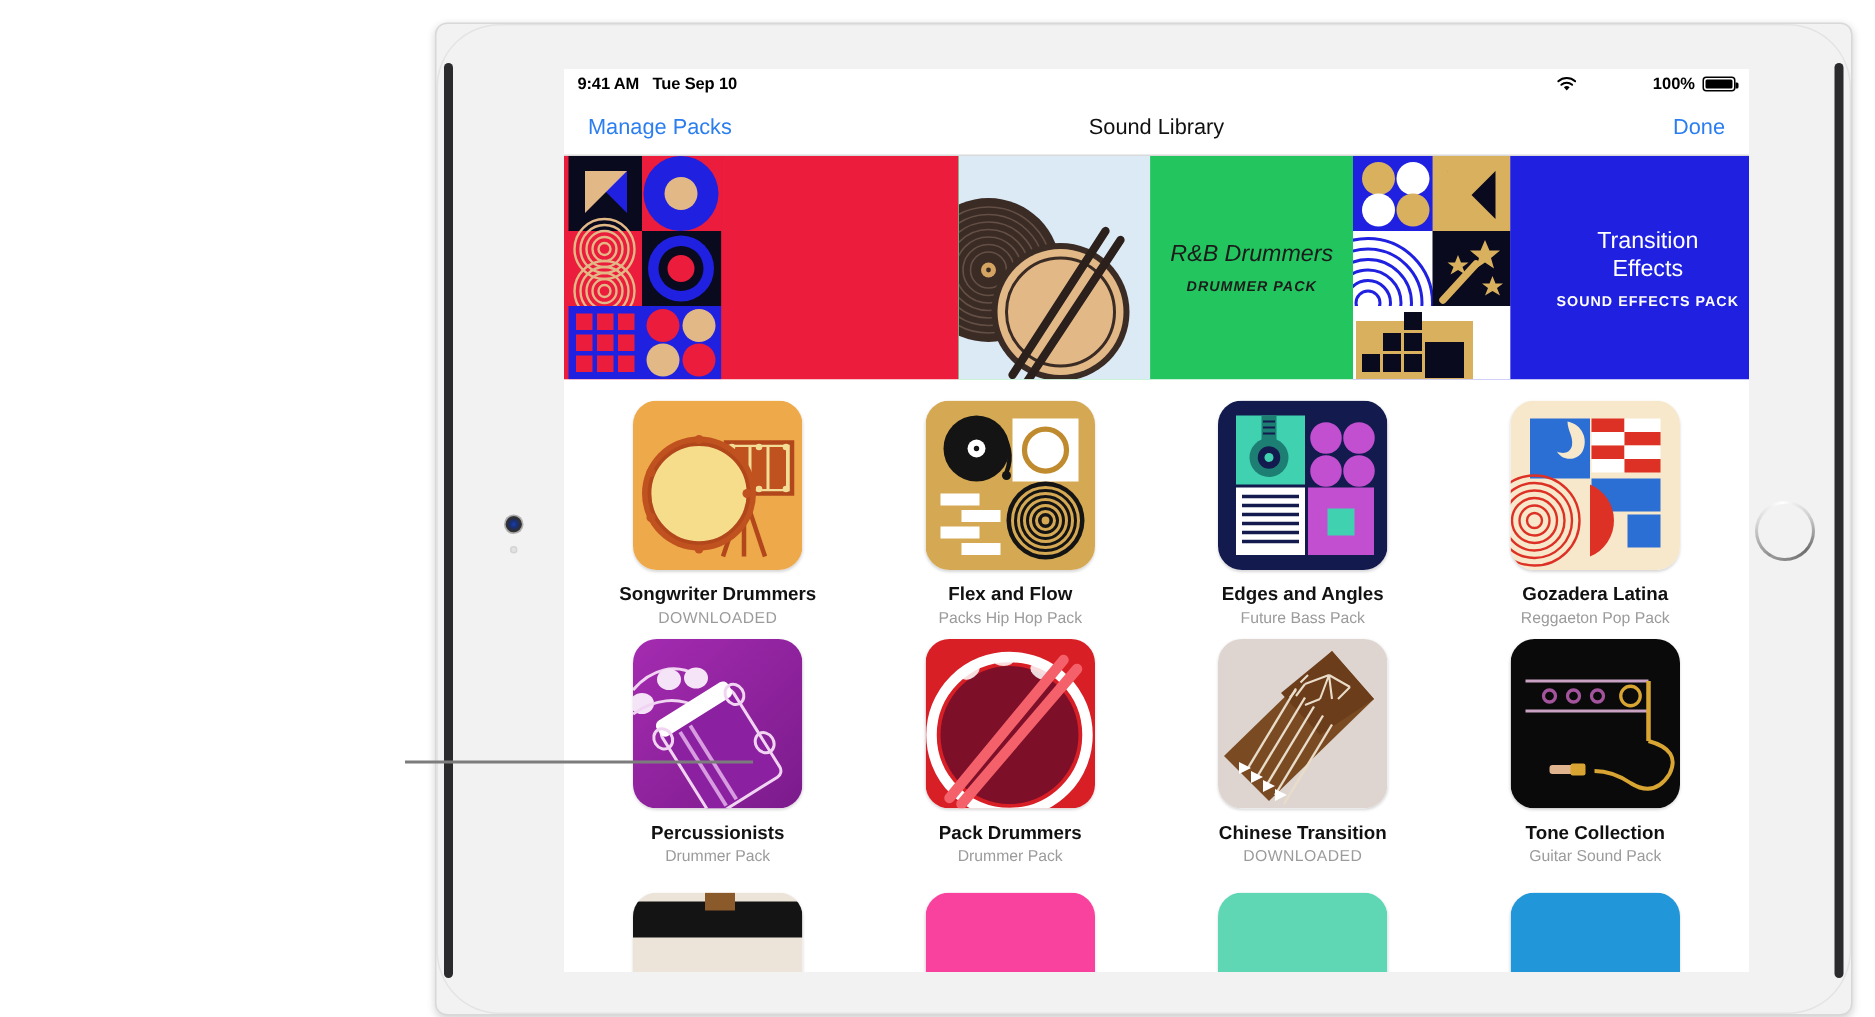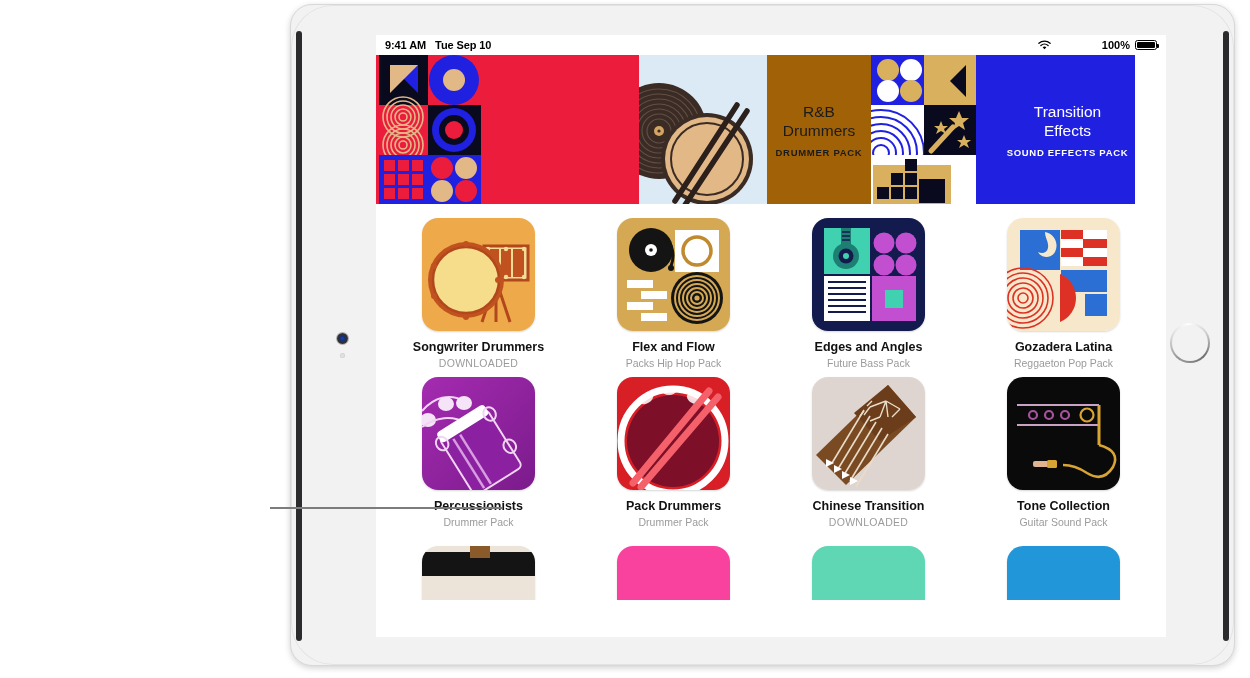--- a/index.html
+++ b/index.html
@@ -6,24 +6,24 @@
   html, body {
     width: 1250px; height: 678px;
     background: #ffffff;
     font-family: "Liberation Sans", sans-serif;
     overflow: hidden;
   }
   #root { position: relative; width: 1250px; height: 678px; background:#fff; }
 
   
   .device {
-    position: absolute; left: 290px; top: 4px;
+    position: absolute; left: 290px; top: 15px;
     width: 945px; height: 662px;
     background: #f2f2f2;
-    border-radius: 22px;
+    border-radius: 8px;
     border: 1px solid #d8d8d8;
     box-shadow: 0 2px 6px rgba(0,0,0,.18);
   }
   .device-inner-edge {
     position:absolute; left:0; top:0; right:0; bottom:0;
     border-radius:42px;
     box-shadow: inset 0 0 0 1px rgba(0,0,0,.06);
     pointer-events:none;
   }
   .bezel-dark-left {
@@ -112,21 +112,21 @@
   .banner-text {
     flex:1 1 auto; display:flex; flex-direction:column;
     align-items:center; justify-content:center; gap:2px;
     padding: 0 6px;
   }
   .banner-title { font-size:15.5px; line-height:19px; text-align:center; }
   .banner-sub { font-size:9.5px; font-weight:bold; letter-spacing:0.7px; text-align:center; margin-top:5px; }
 
   .b1 { background:#ec1c3c; width:263px; }
   .b1 .banner-title, .b1 .banner-sub { color:#fff; }
-  .b2 { background:#a16207; width:232px; }
+  .b2 { background:#22c55e; width:263px;font-style:italic; }
   .b2 .banner-title, .b2 .banner-sub { color:#1b1b1b; }
   .b3 { background:#1f20e0; width:264px;gap:24px; }
   .b3 .banner-title, .b3 .banner-sub { color:#fff; }
 
   
   .content {
     position:relative; width:100%; height:396px;
     background:#ffffff; overflow:hidden;
     padding: 14px 22px 0 22px;
   }
@@ -180,20 +180,29 @@
               <path d="M0.9 3.2a8.4 8.4 0 0 1 11.2 0" stroke="#000" stroke-width="1.3" fill="none" stroke-linecap="round"></path>
             </svg>
           </span>
           <span class="sb-pct">100%</span>
           <span class="batt">
             <span class="batt-fill"></span>
           </span>
         </div>
       </div>
 
+      <div class="nav-bar">
+        <div class="nav-left">
+          <span class="nav-btn">Manage Packs</span>
+        </div>
+        <div class="nav-title">Sound Library</div>
+        <div class="nav-right">
+          <span class="nav-btn">Done</span>
+        </div>
+      </div>
 
       <div class="banners">
 
         <div class="banner b1">
           <div class="banner-art" style="width:105px">
             <svg width="105" height="149" viewBox="0 0 105 149">
               <rect width="105" height="149" fill="#ec1c3c"></rect>
 
               <rect x="3" y="0" width="49" height="50" fill="#0a0a1e"></rect>
               <path d="M14 10h28v28z" fill="#1f20e0"></path>

